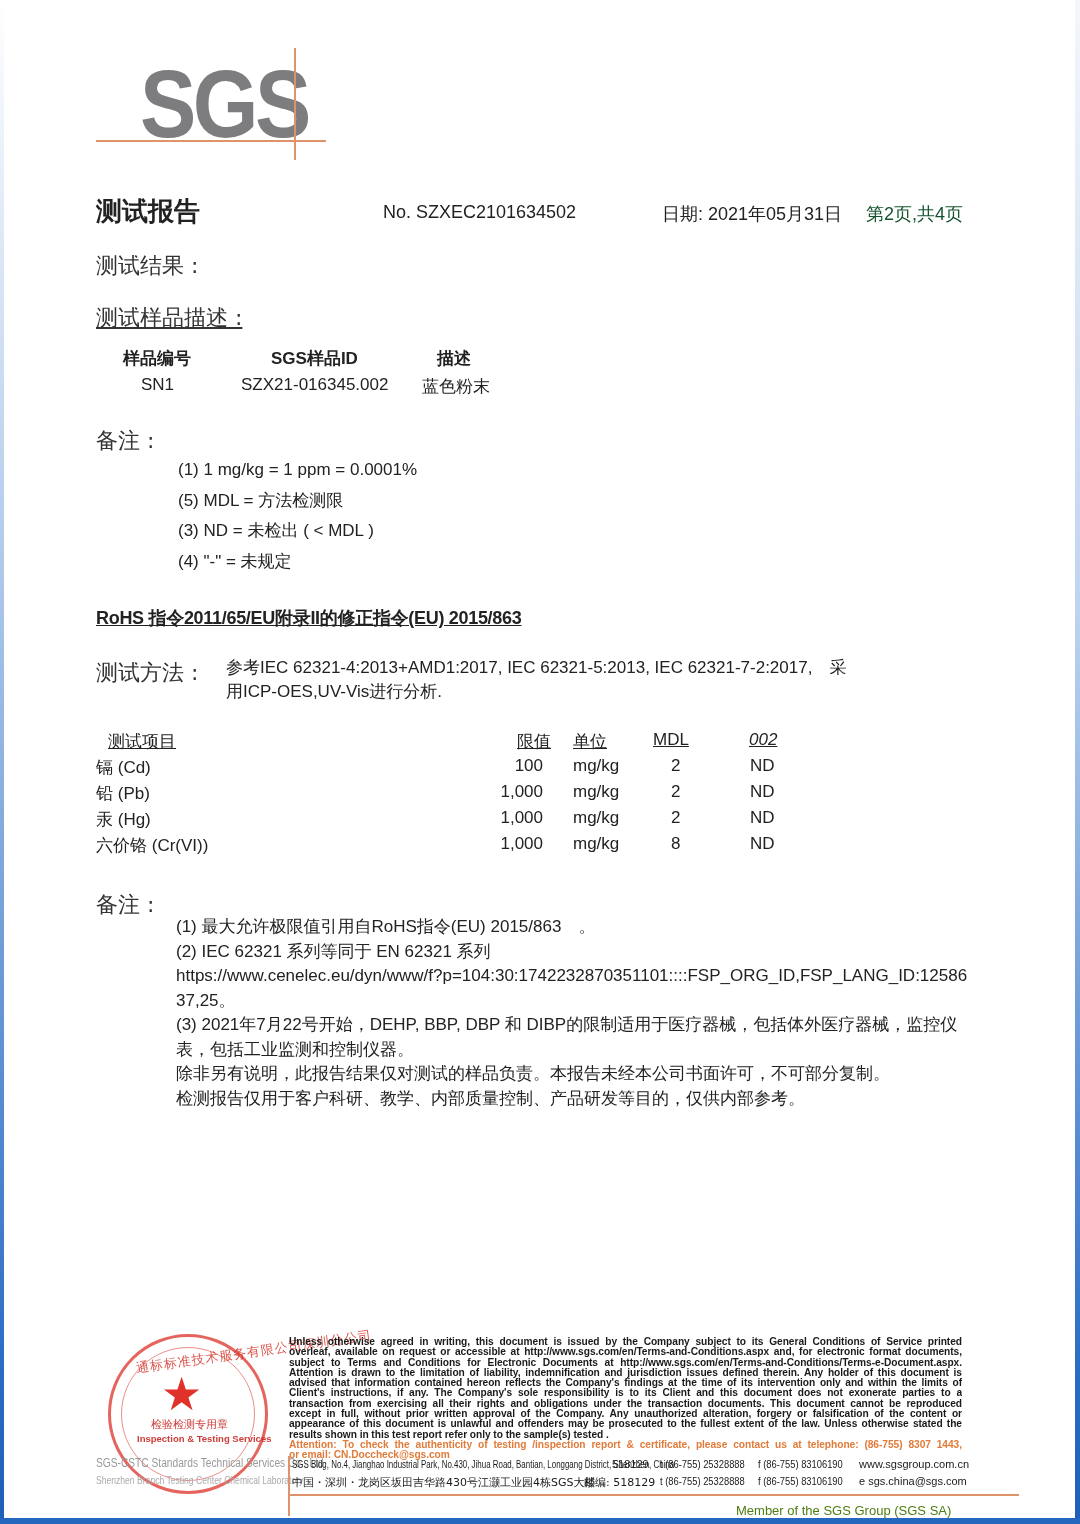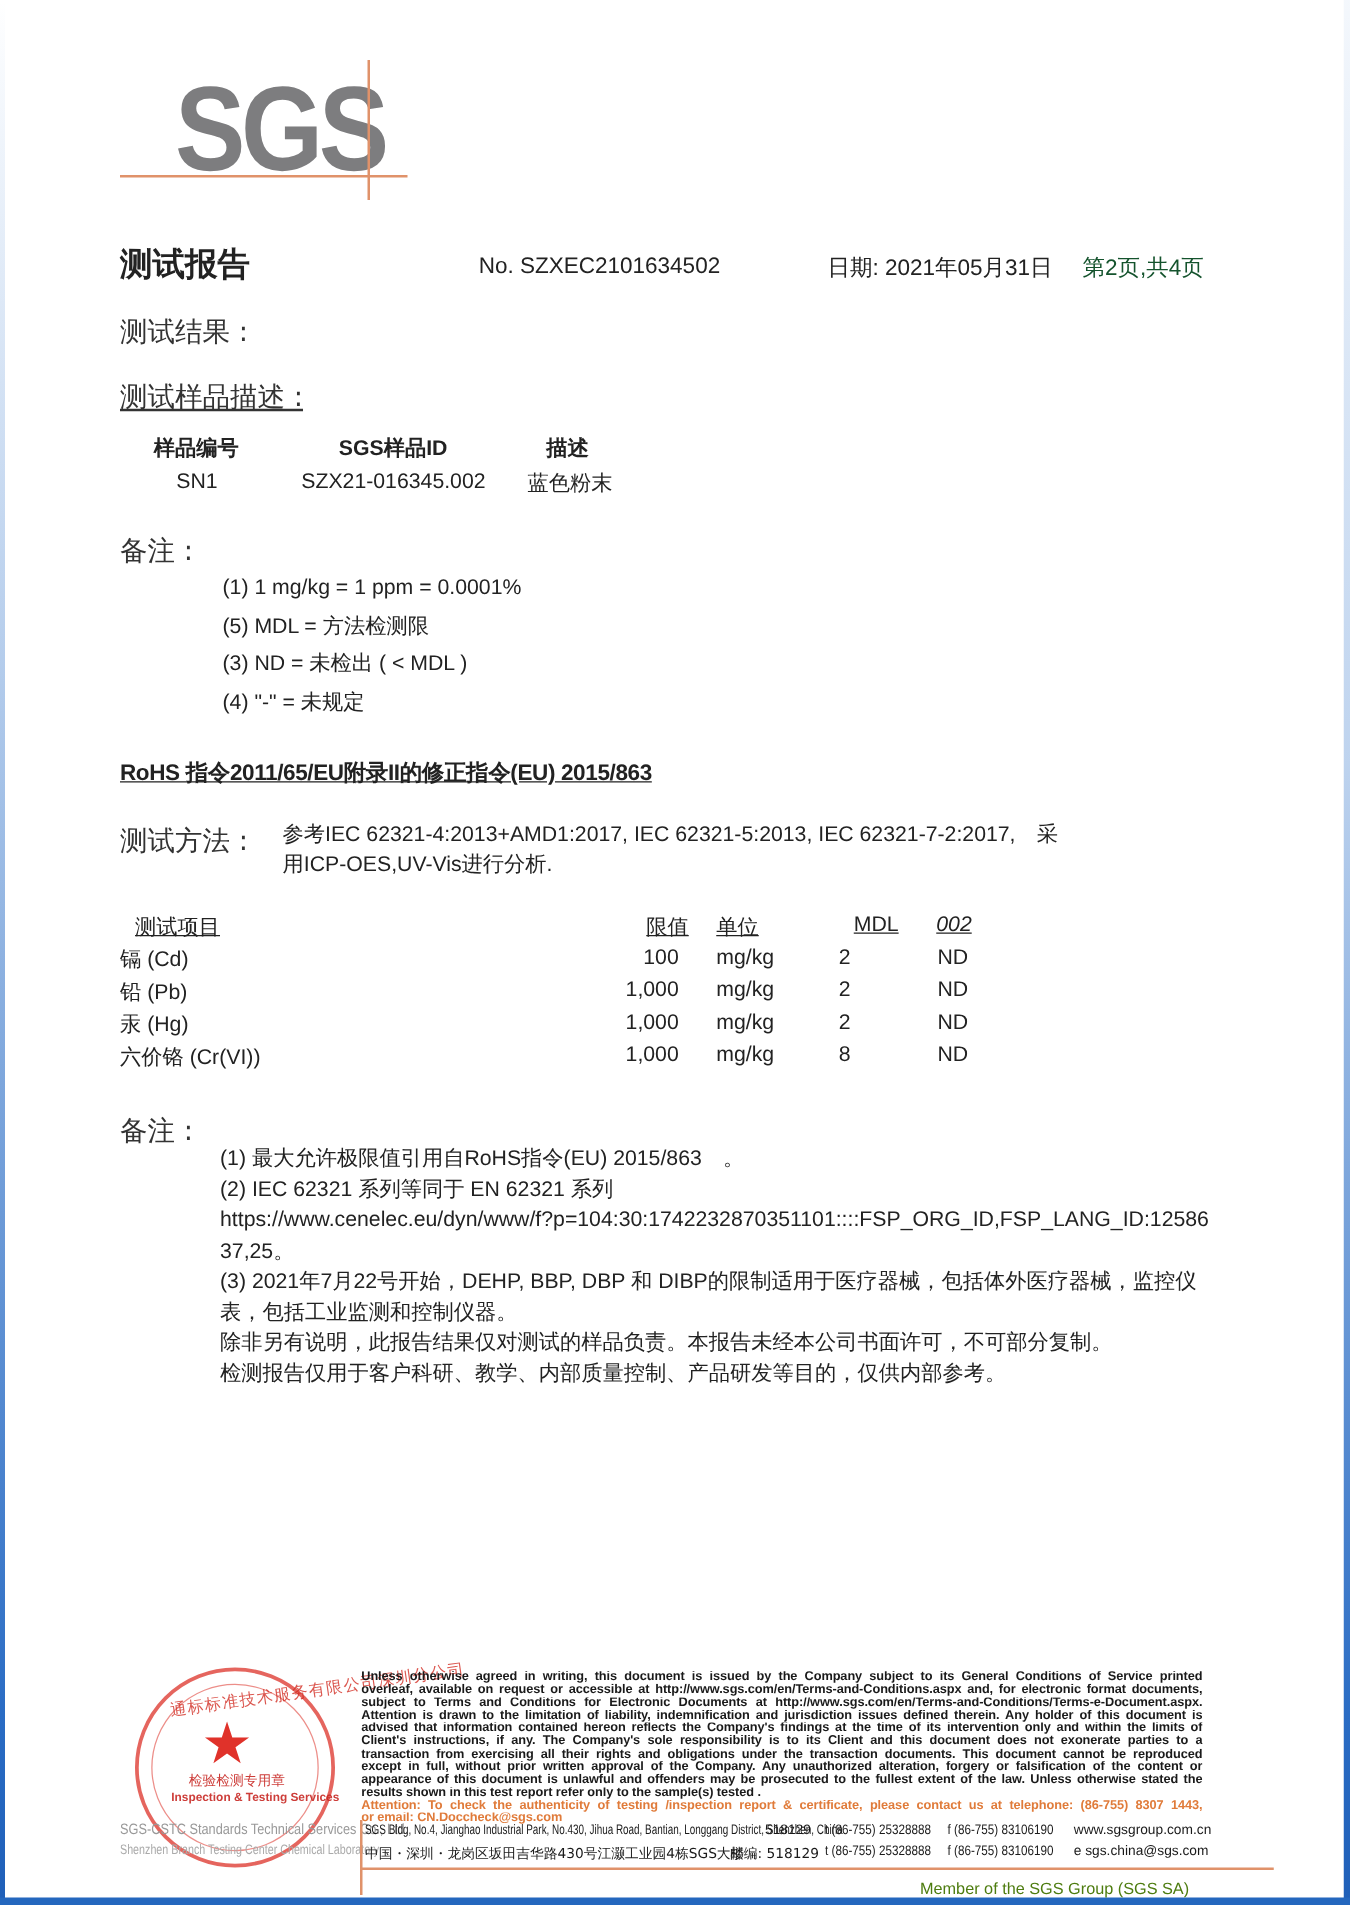--- a/index.html
+++ b/index.html
@@ -59,21 +59,21 @@
     .results-table { position: absolute; left: 96px; top: 730px; width: 720px; }
     .rt-head, .rt-row { position: relative; height: 26px; }
     .rt-head span, .rt-row span { position: absolute; white-space: nowrap; font-size: 17px; color: #222; top: 0; }
     .rt-head span { text-decoration: underline; }
     .rt-head .c5 { font-style: italic; }
     .c1 { left: 12px; }
     .c2 { left: 405px; width: 50px; text-align: right; }
     .rt-row .c1 { left: 0; }
     .rt-row .c2 { left: 395px; width: 52px; text-align: right; }
     .c3 { left: 477px; }
-    .c4 { left: 587px; }
+    .c4 { left: 557px; }
     .rt-row .c4 { left: 575px; }
     .c5 { left: 653px; }
     .rt-row .c5 { left: 654px; }
 
     .notes2-label { left: 96px; top: 890px; }
     .notes2 { position: absolute; left: 176px; top: 915px; width: 840px; font-size: 17px; color: #222; line-height: 24.5px; }
     .notes2 div { white-space: nowrap; }
 
     
     .stamp { position: absolute; left: 108px; top: 1334px; width: 160px; height: 160px; border: 3px solid rgba(220,50,40,0.75); border-radius: 50%; }

